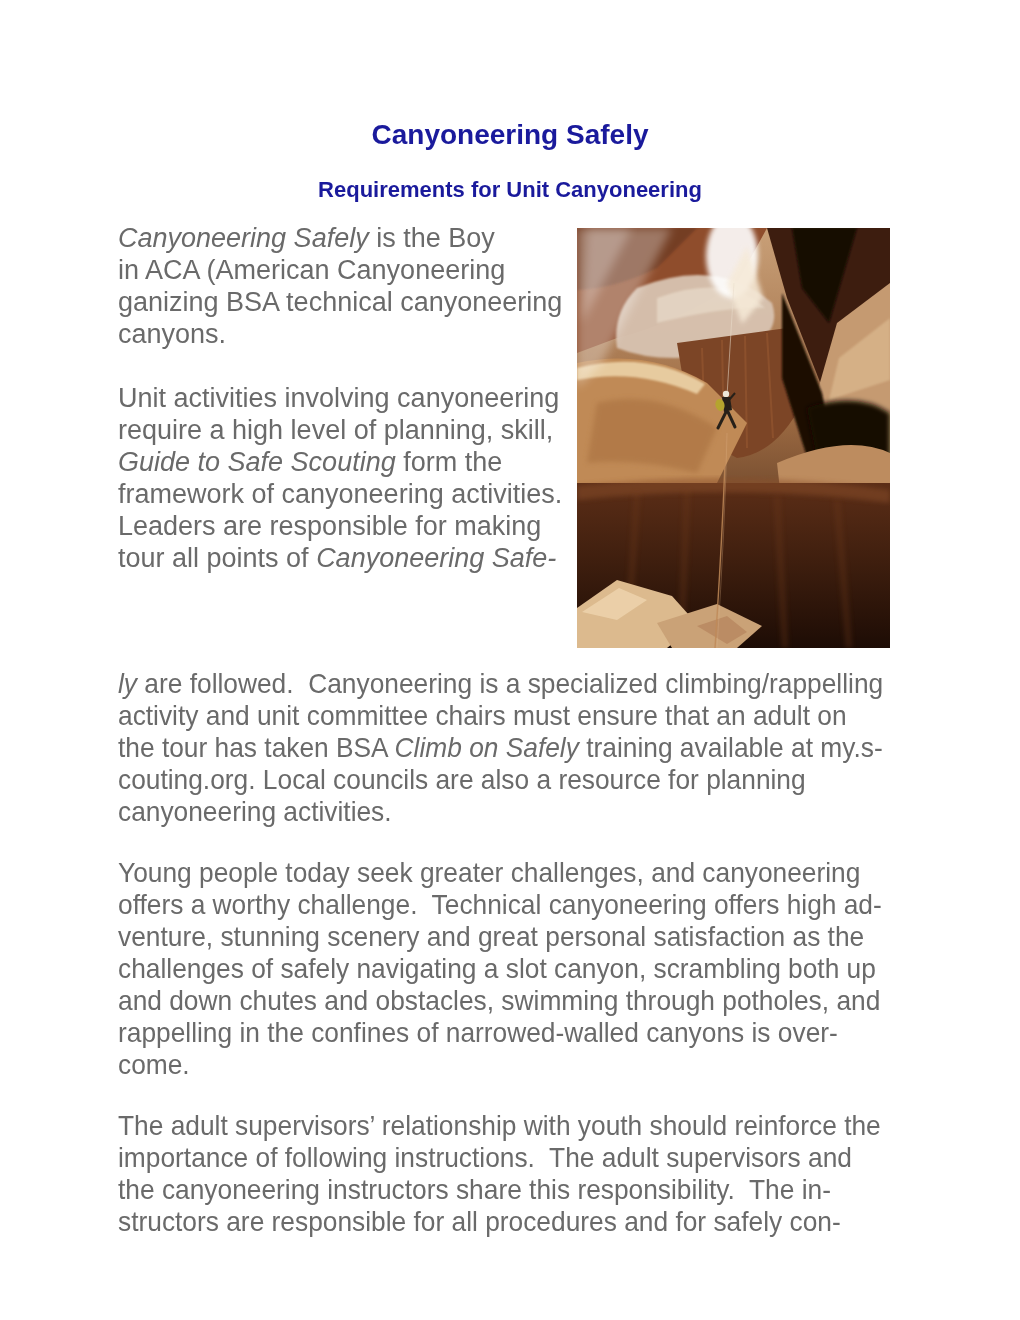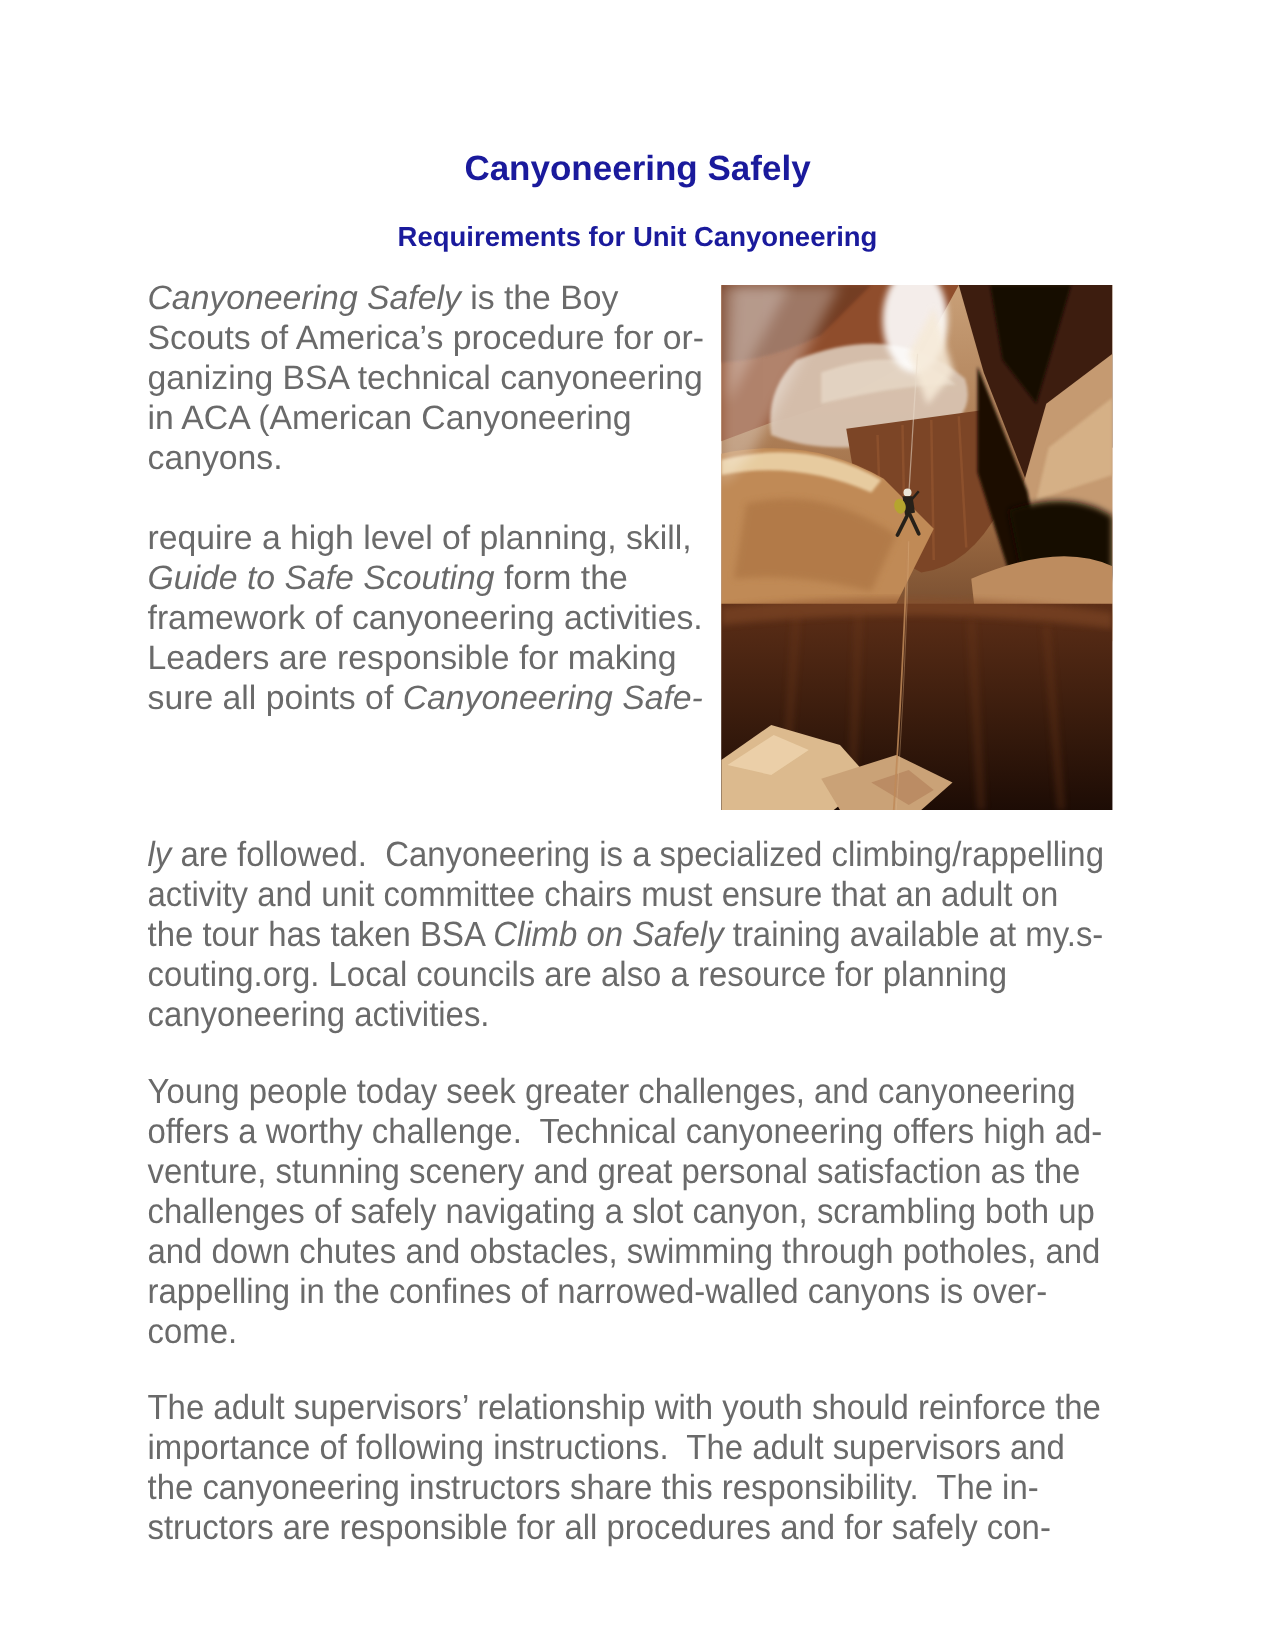--- a/index.html
+++ b/index.html
@@ -46,31 +46,31 @@
 
 <div class="page">
 
   <div id="title" class="heading">Canyoneering Safely</div>
 
   <div id="subtitle" class="heading">Requirements for Unit Canyoneering</div>
 
   <div id="intro-col" class="textblock">
     <div>
         <div class="tline"><span class="it">Canyoneering Safely</span><span class=""> is the Boy</span></div>
-        <div class="tline"><span>Scouts of America’s procedure for or-</span></div>
+        <div class="tline"><span>in ACA (American Canyoneering</span></div>
         <div class="tline"><span>ganizing BSA technical canyoneering</span></div>
-        <div class="tline"><span>in ACA (American Canyoneering</span></div>
         <div class="tline"><span>canyons.</span></div>
       </div>
     <div id="planning-para">
+        <div class="tline"><span>Unit activities involving canyoneering</span></div>
         <div class="tline"><span>require a high level of planning, skill,</span></div>
         <div class="tline"><span class="it">Guide to Safe Scouting</span><span class=""> form the</span></div>
         <div class="tline"><span>framework of canyoneering activities.</span></div>
         <div class="tline"><span>Leaders are responsible for making</span></div>
-        <div class="tline"><span class="">sure all points of </span><span class="it">Canyoneering Safe-</span></div>
+        <div class="tline"><span class="">tour all points of </span><span class="it">Canyoneering Safe-</span></div>
       </div>
   </div>
 
   <div id="canyon-photo">
     <svg viewBox="0 0 313 420" preserveAspectRatio="none">
       <defs>
         <linearGradient id="gBase" x1="0" y1="0" x2="0" y2="1">
           <stop offset="0" stop-color="#c9a078"></stop>
           <stop offset="0.45" stop-color="#9c6a42"></stop>
           <stop offset="1" stop-color="#2a130a"></stop>

